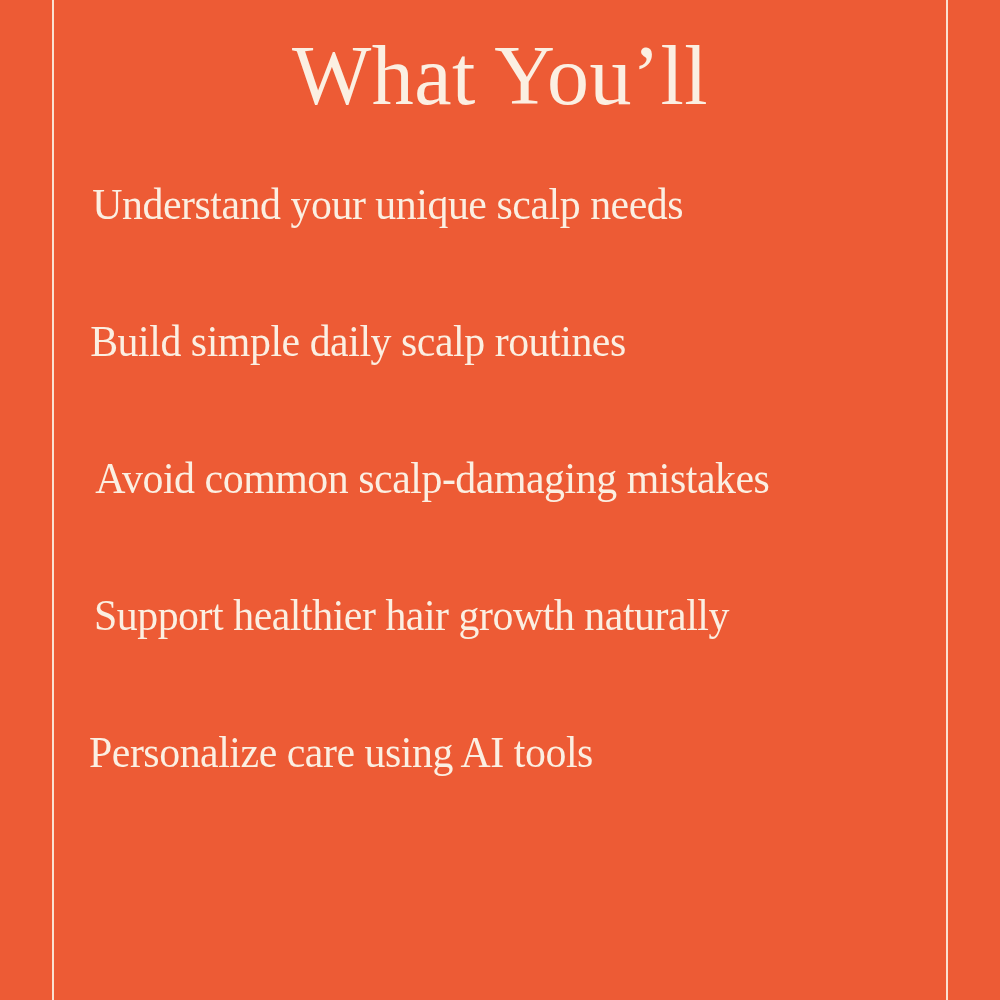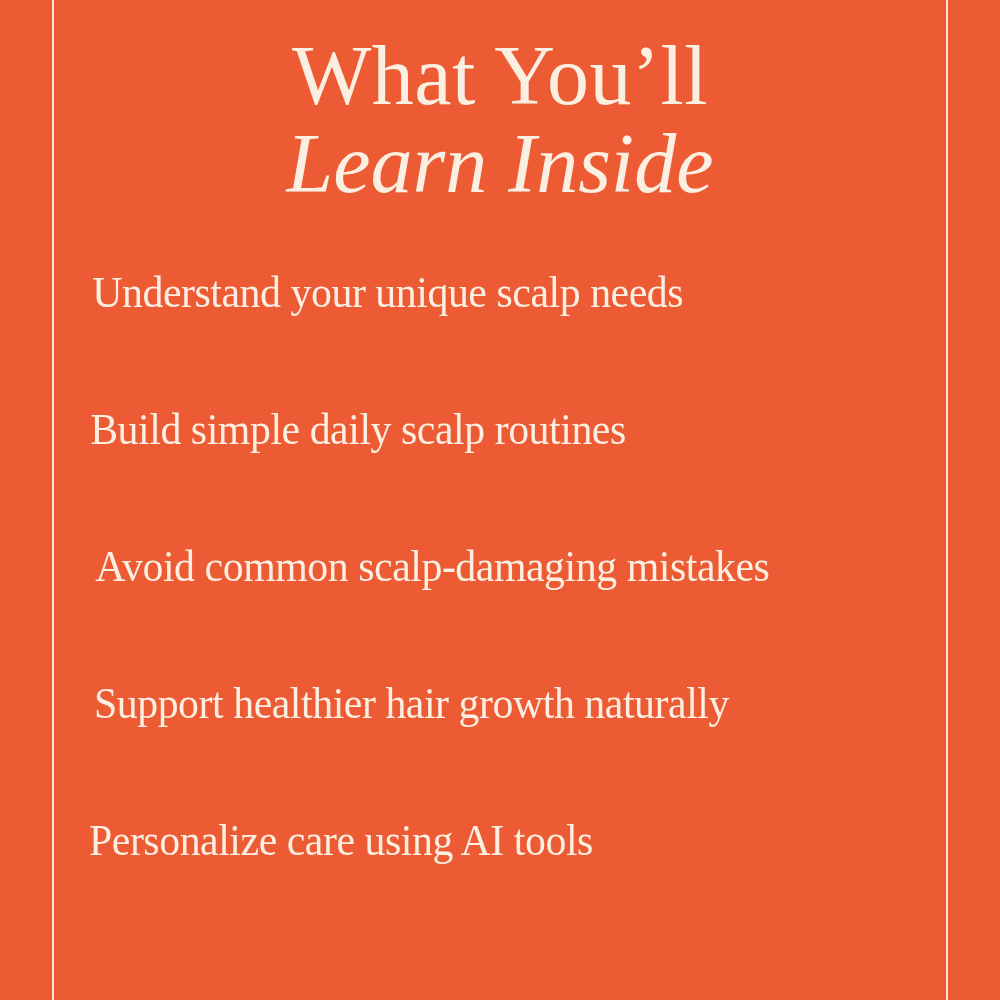--- a/index.html
+++ b/index.html
@@ -90,21 +90,20 @@
 
 <div class="slide">
 
   <div class="rule left"></div>
   <div class="rule right"></div>
 
   <div class="content">
 
     <div class="title-block">
       <span class="title-line1">What You’ll</span>
-      <span class="title-line2">Learn Inside</span>
     </div>
 
     <div class="bullets">
       <div class="bullet">Understand your unique scalp needs</div>
       <div class="bullet">Build simple daily scalp routines</div>
       <div class="bullet">Avoid common scalp-damaging mistakes</div>
       <div class="bullet">Support healthier hair growth naturally</div>
       <div class="bullet">Personalize care using AI tools</div>
     </div>
 

